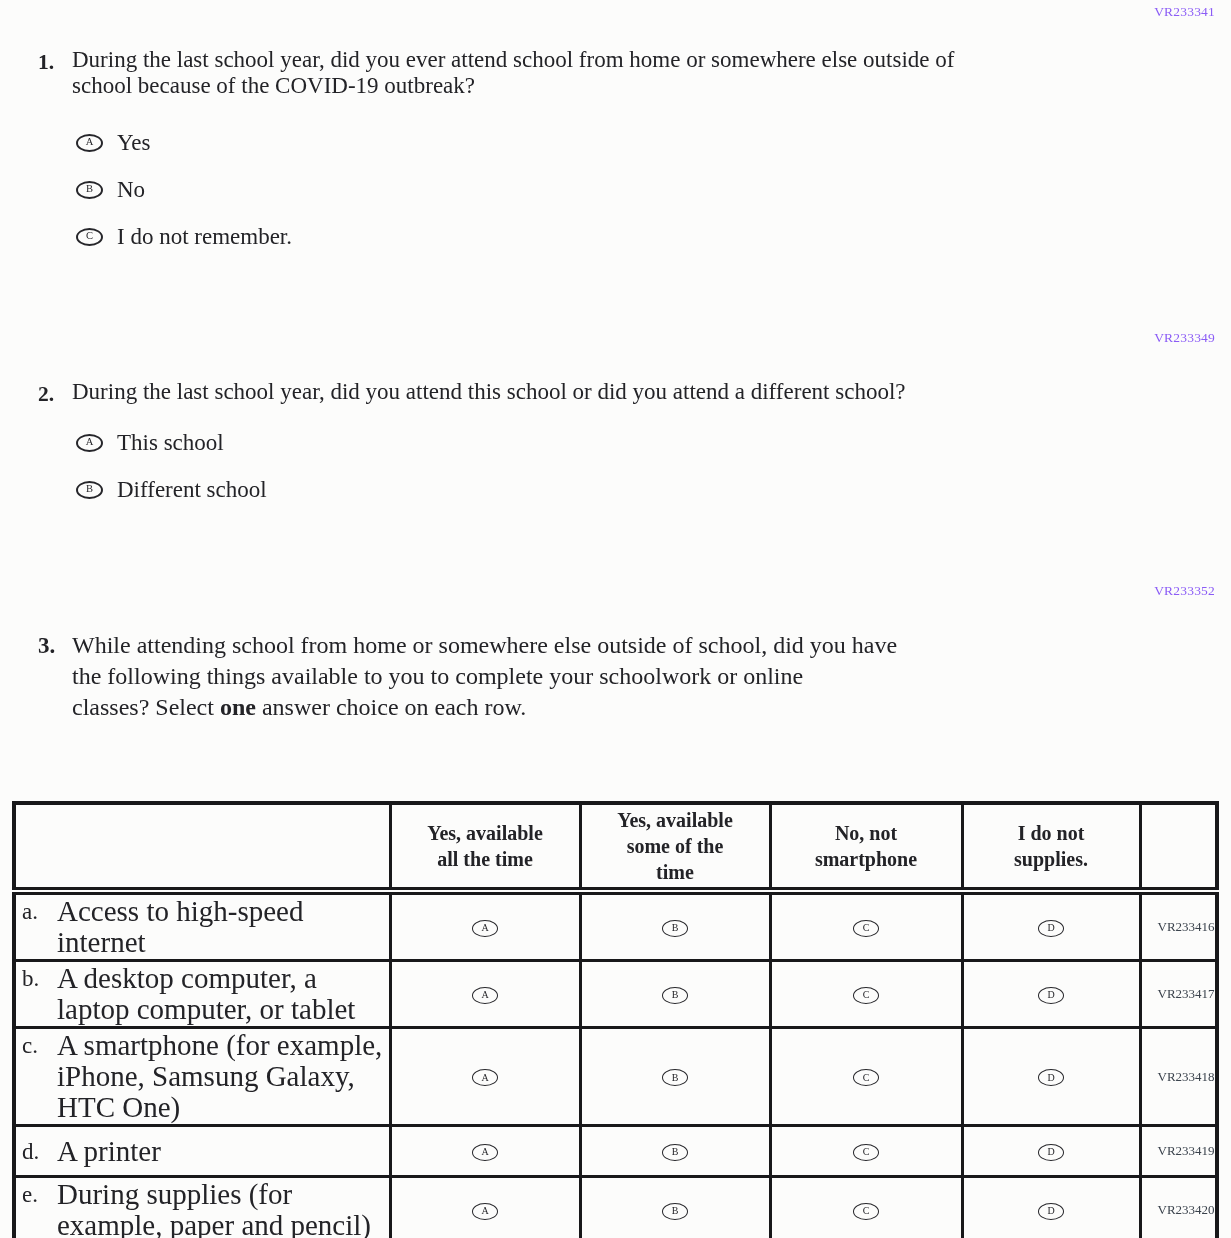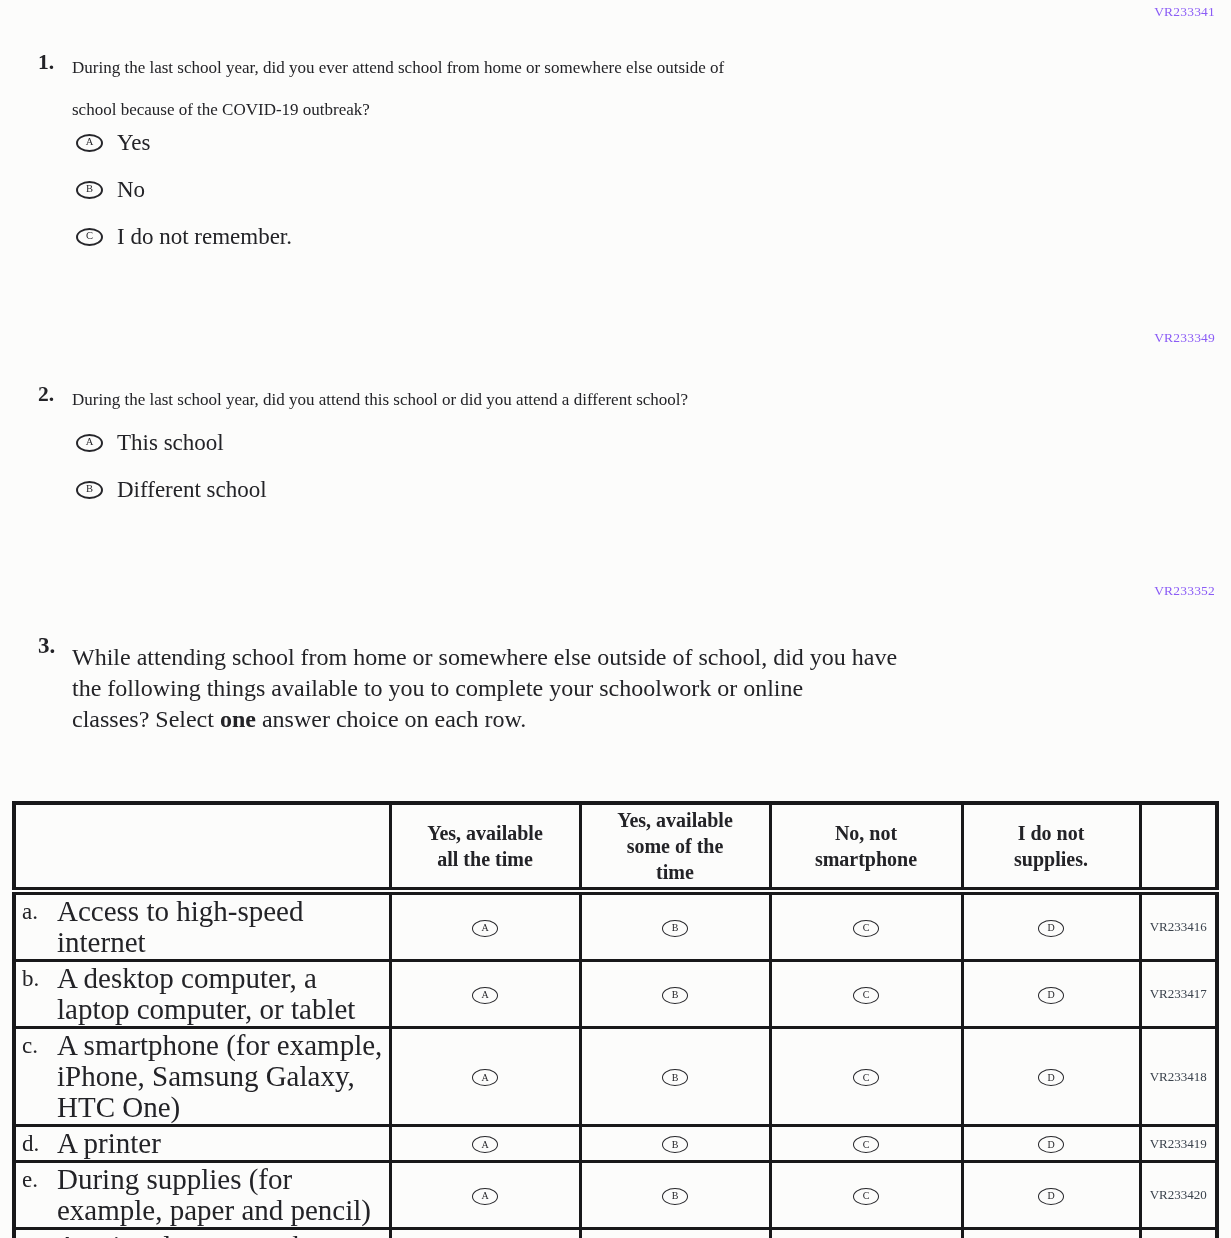--- a/index.html
+++ b/index.html
@@ -25,27 +25,27 @@
     align-items: flex-start;
   }
   .qnum {
     font-weight: bold;
     font-size: 21.5px;
     line-height: 30px;
     width: 34px;
     flex: 0 0 34px;
   }
   .qtext {
-    font-size: 17px;
-    line-height: 42px;
+    font-size: 23px;
+    line-height: 26px;
     width: 1010px;
     white-space: pre-line;
     text-align: justify;
   }
-  .q3 .qtext { font-size: 24px; line-height: 31px; text-align: left; margin-top: 12px; }
+  .q3 .qtext { font-size: 24px; line-height: 31px; text-align: left; }
   .q3 .qnum  { font-size: 23px; line-height: 31px; }
   .opts { position: absolute; left: 76px; }
   .opt { height: 47px; display: flex; align-items: center; }
   .bubble {
     display: inline-flex;
     align-items: center;
     justify-content: center;
     width: 27px; height: 18px;
     border: 2px solid #26262a;
     border-radius: 50%;
@@ -79,21 +79,21 @@
   .item-flex { display: flex; align-items: flex-start; }
   .row-letter { width: 35px; flex: 0 0 35px; font-size: 23px; line-height: 31px; }
   .row-item { font-size: 29px; line-height: 31px; white-space: pre-line; }
   td.bubble-cell { text-align: center; vertical-align: middle; }
   td.bubble-cell .bubble { width: 26px; height: 17px; border-width: 1.8px; font-size: 10px; }
   td.code-cell {
     text-align: center;
     vertical-align: middle;
     font-size: 13px;
     color: #3a424c;
-    padding: 8px;
+    padding: 16px;
   }
 </style>
 </head>
 <body>
 
 <div>
 
   <div class="vr-code" style="top:4px">VR233341</div>
 
   <div class="question" style="top:47px">

